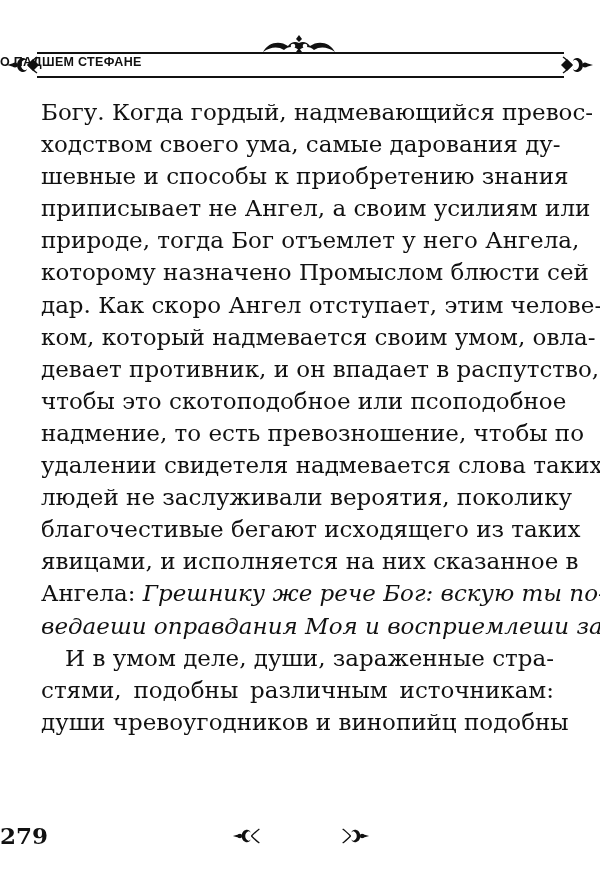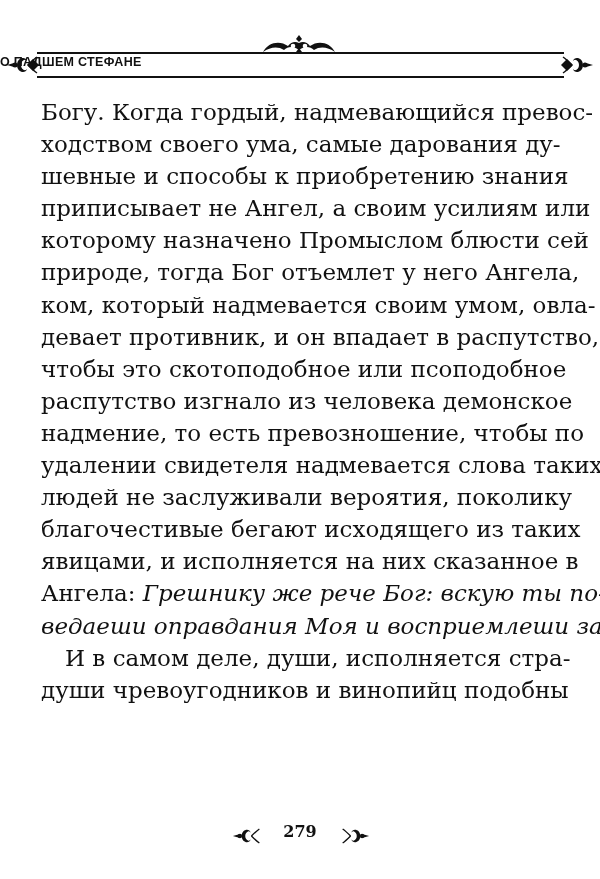--- a/index.html
+++ b/index.html
@@ -99,23 +99,23 @@
     left: 0;
     top: 818px;
     width: 600px;
     height: 40px;
   }
   .page-number {
     position: absolute;
     left: 0;
     width: 600px;
     top: 4px;
-    text-align: center;
+    text-align: left;
     font-family: "DejaVu Serif", serif;
-    font-size: 16px;
+    font-size: 23px;
     font-weight: bold;
   }
   .footer-orn-left {
     position: absolute;
     left: 232px;
     top: 8px;
     width: 30px;
     height: 20px;
   }
   .footer-orn-right {
@@ -162,34 +162,35 @@
       <path d="M22 11 C25 14 28 17 31 19" stroke="#111" stroke-width="1.5" fill="none"></path>
     </g>
   </svg>
 </div>
 
 <div class="body-text">
   <span class="line">Богу. Когда гордый, надмевающийся превос-</span>
   <span class="line">ходством своего ума, самые дарования ду-</span>
   <span class="line">шевные и способы к приобретению знания</span>
   <span class="line">приписывает не Ангел, а своим усилиям или</span>
+  <span class="line">природе, тогда Бог отъемлет у него Ангела,</span>
   <span class="line">которому назначено Промыслом блюсти сей</span>
-  <span class="line">природе, тогда Бог отъемлет у него Ангела,</span>
+  <span class="line">дар. Как скоро Ангел отступает, этим челове-</span>
   <span class="line">ком, который надмевается своим умом, овла-</span>
   <span class="line">девает противник, и он впадает в распутство,</span>
   <span class="line">чтобы это скотоподобное или псоподобное</span>
-  <span class="line">распутство изгнало из человека демонское</span>
   <span class="line">надмение, то есть превозношение, чтобы по</span>
   <span class="line">удалении свидетеля надмевается слова таких</span>
   <span class="line">людей не заслуживали вероятия, поколику</span>
   <span class="line">благочестивые бегают исходящего из таких</span>
   <span class="line">явицами, и исполняется на них сказанное в</span>
   <span class="line"><span>Ангела: </span><span class="it">Грешнику же рече Бог: вскую ты по-</span></span>
   <span class="line"><span class="it">ведаеши оправдания Моя и восприемлеши за-</span></span>
-  <span class="line indent">И в самом деле, души, исполняется стра-</span>
+  <span class="line indent">И в умом деле, души, зараженные стра-</span>
+  <span class="line">стями, подобны различным источникам:</span>
   <span class="line">души чревоугодников и винопийц подобны</span>
 </div>
 
 <div class="footer">
   <svg class="footer-orn-left" viewBox="0 0 34 22">
     <path d="M1 11 L8 9 L8 13z" fill="#111"></path>
     <circle cx="9" cy="11" r="2.5" fill="#111"></circle>
     <path d="M11 11 C11 3 20 2 21 7 C18 5 15 7 15 11 C15 15 18 17 21 15 C20 20 11 19 11 11z" fill="#111"></path>
     <circle cx="19" cy="7.5" r="1.8" fill="#fff"></circle>
     <circle cx="19" cy="14.5" r="1.8" fill="#fff"></circle>

